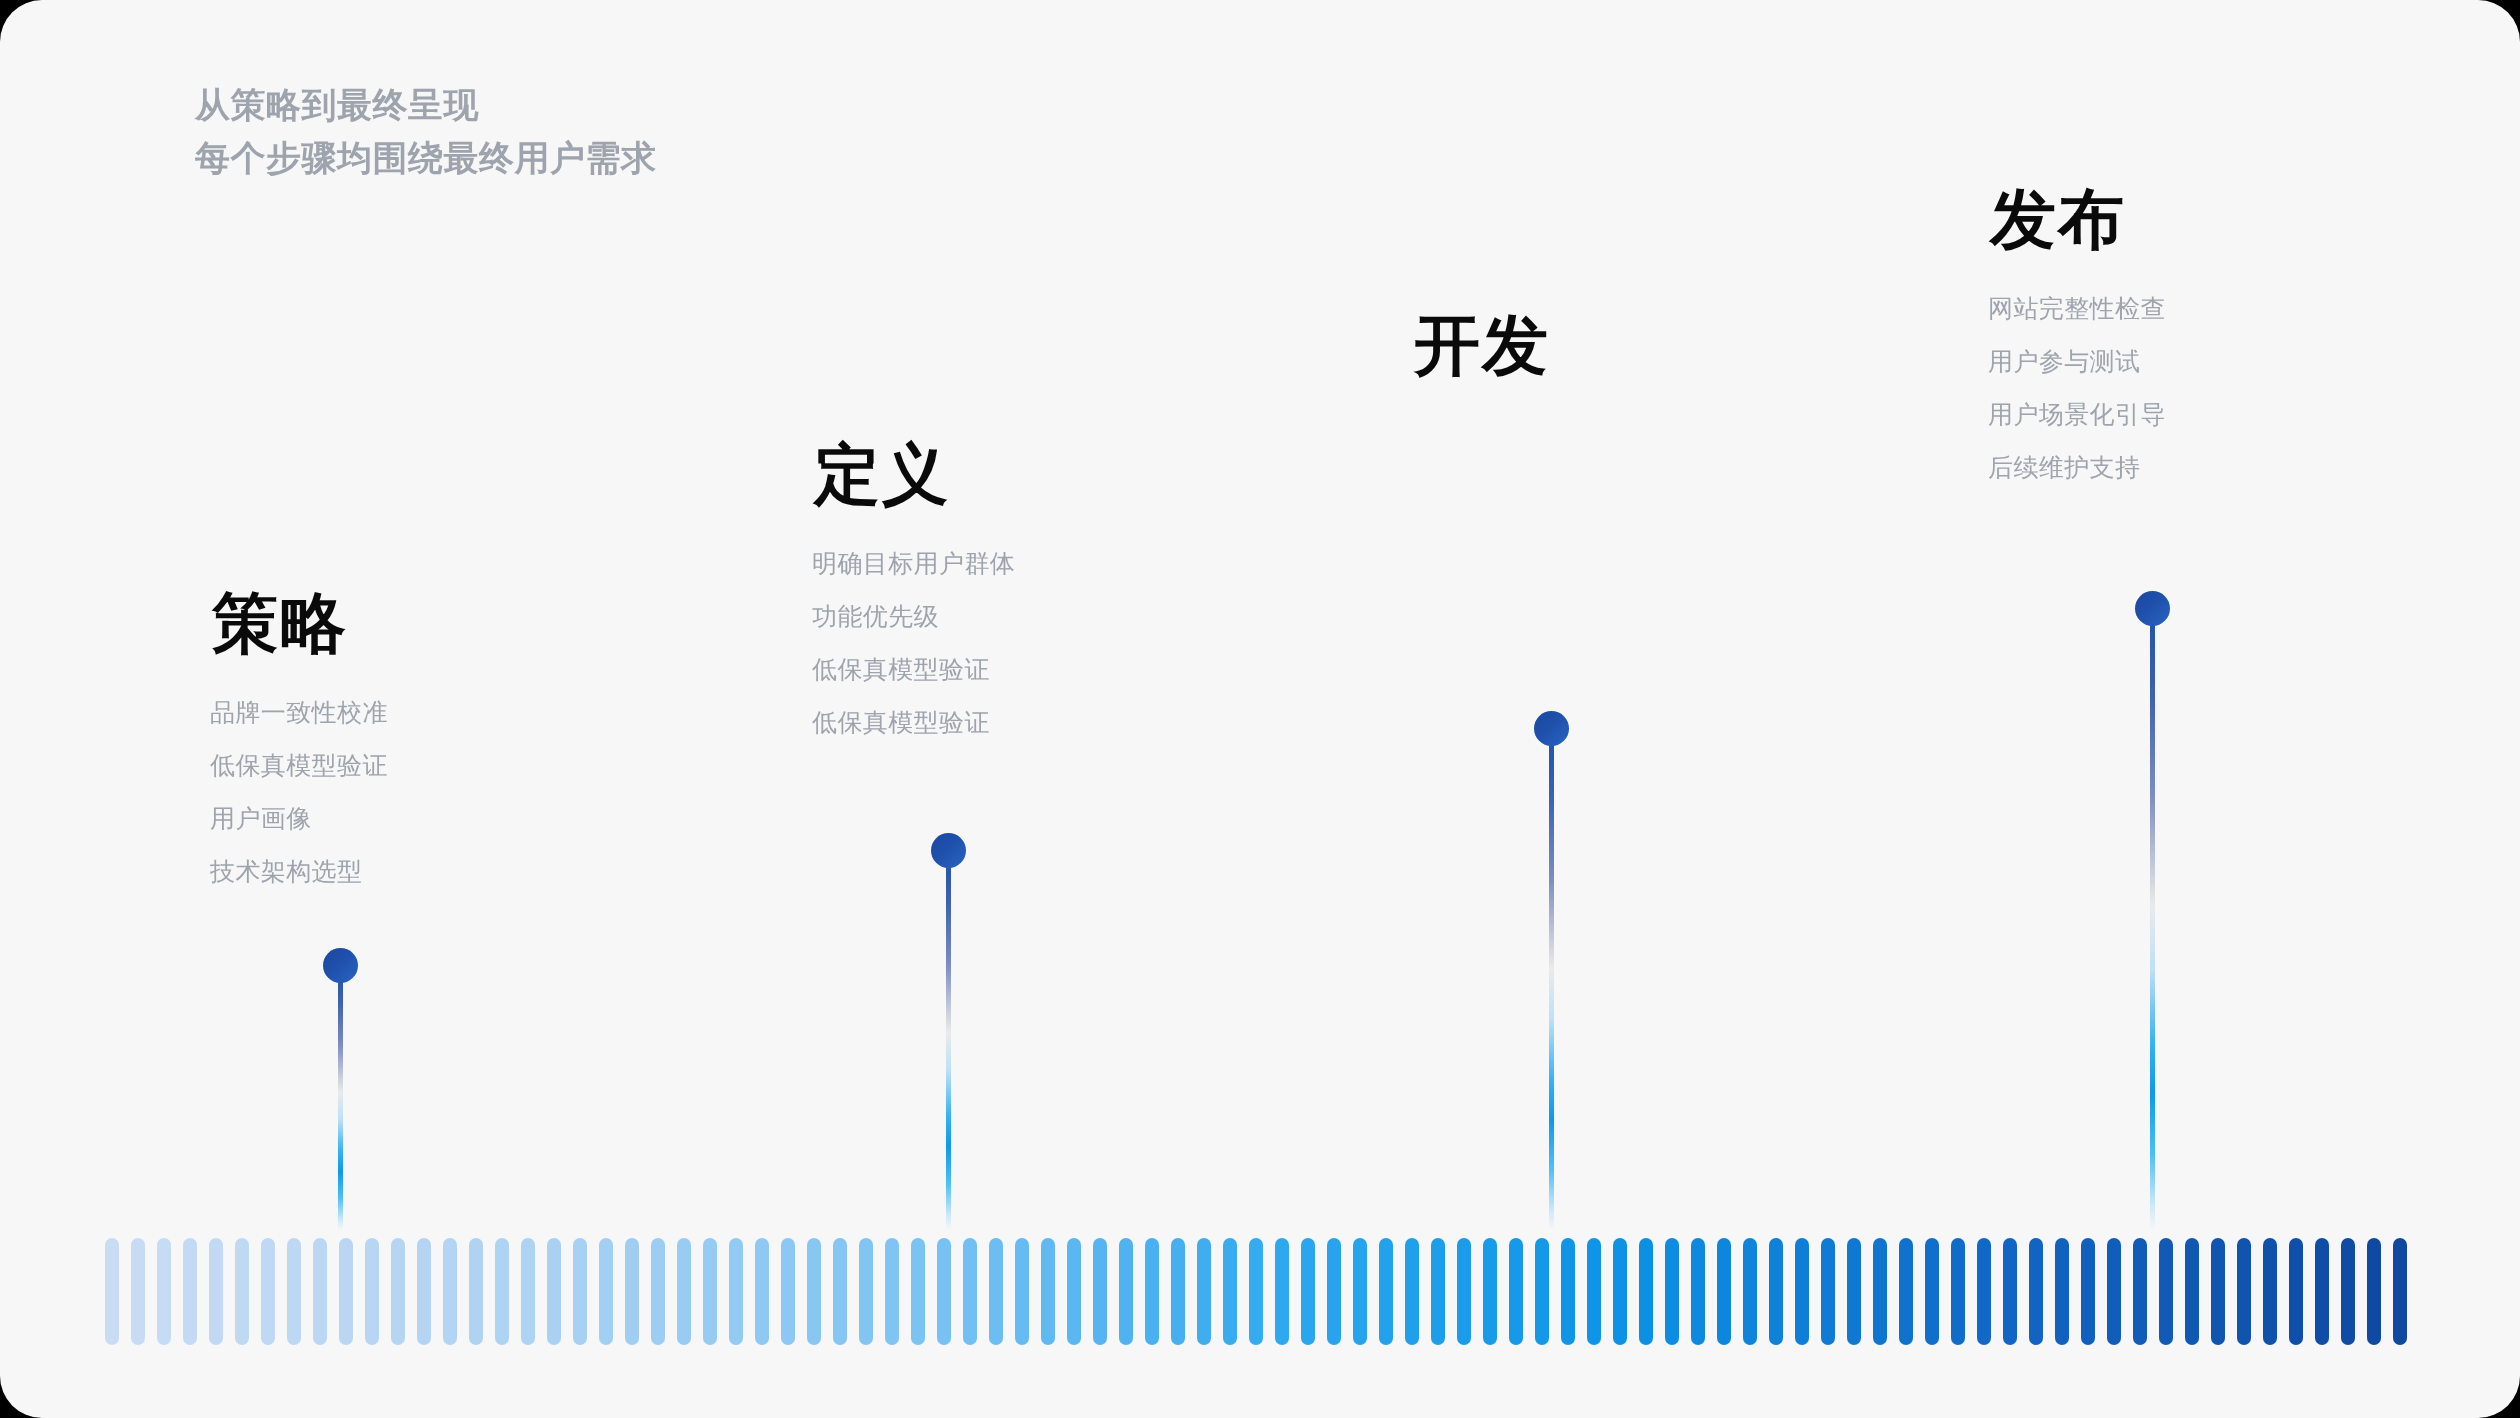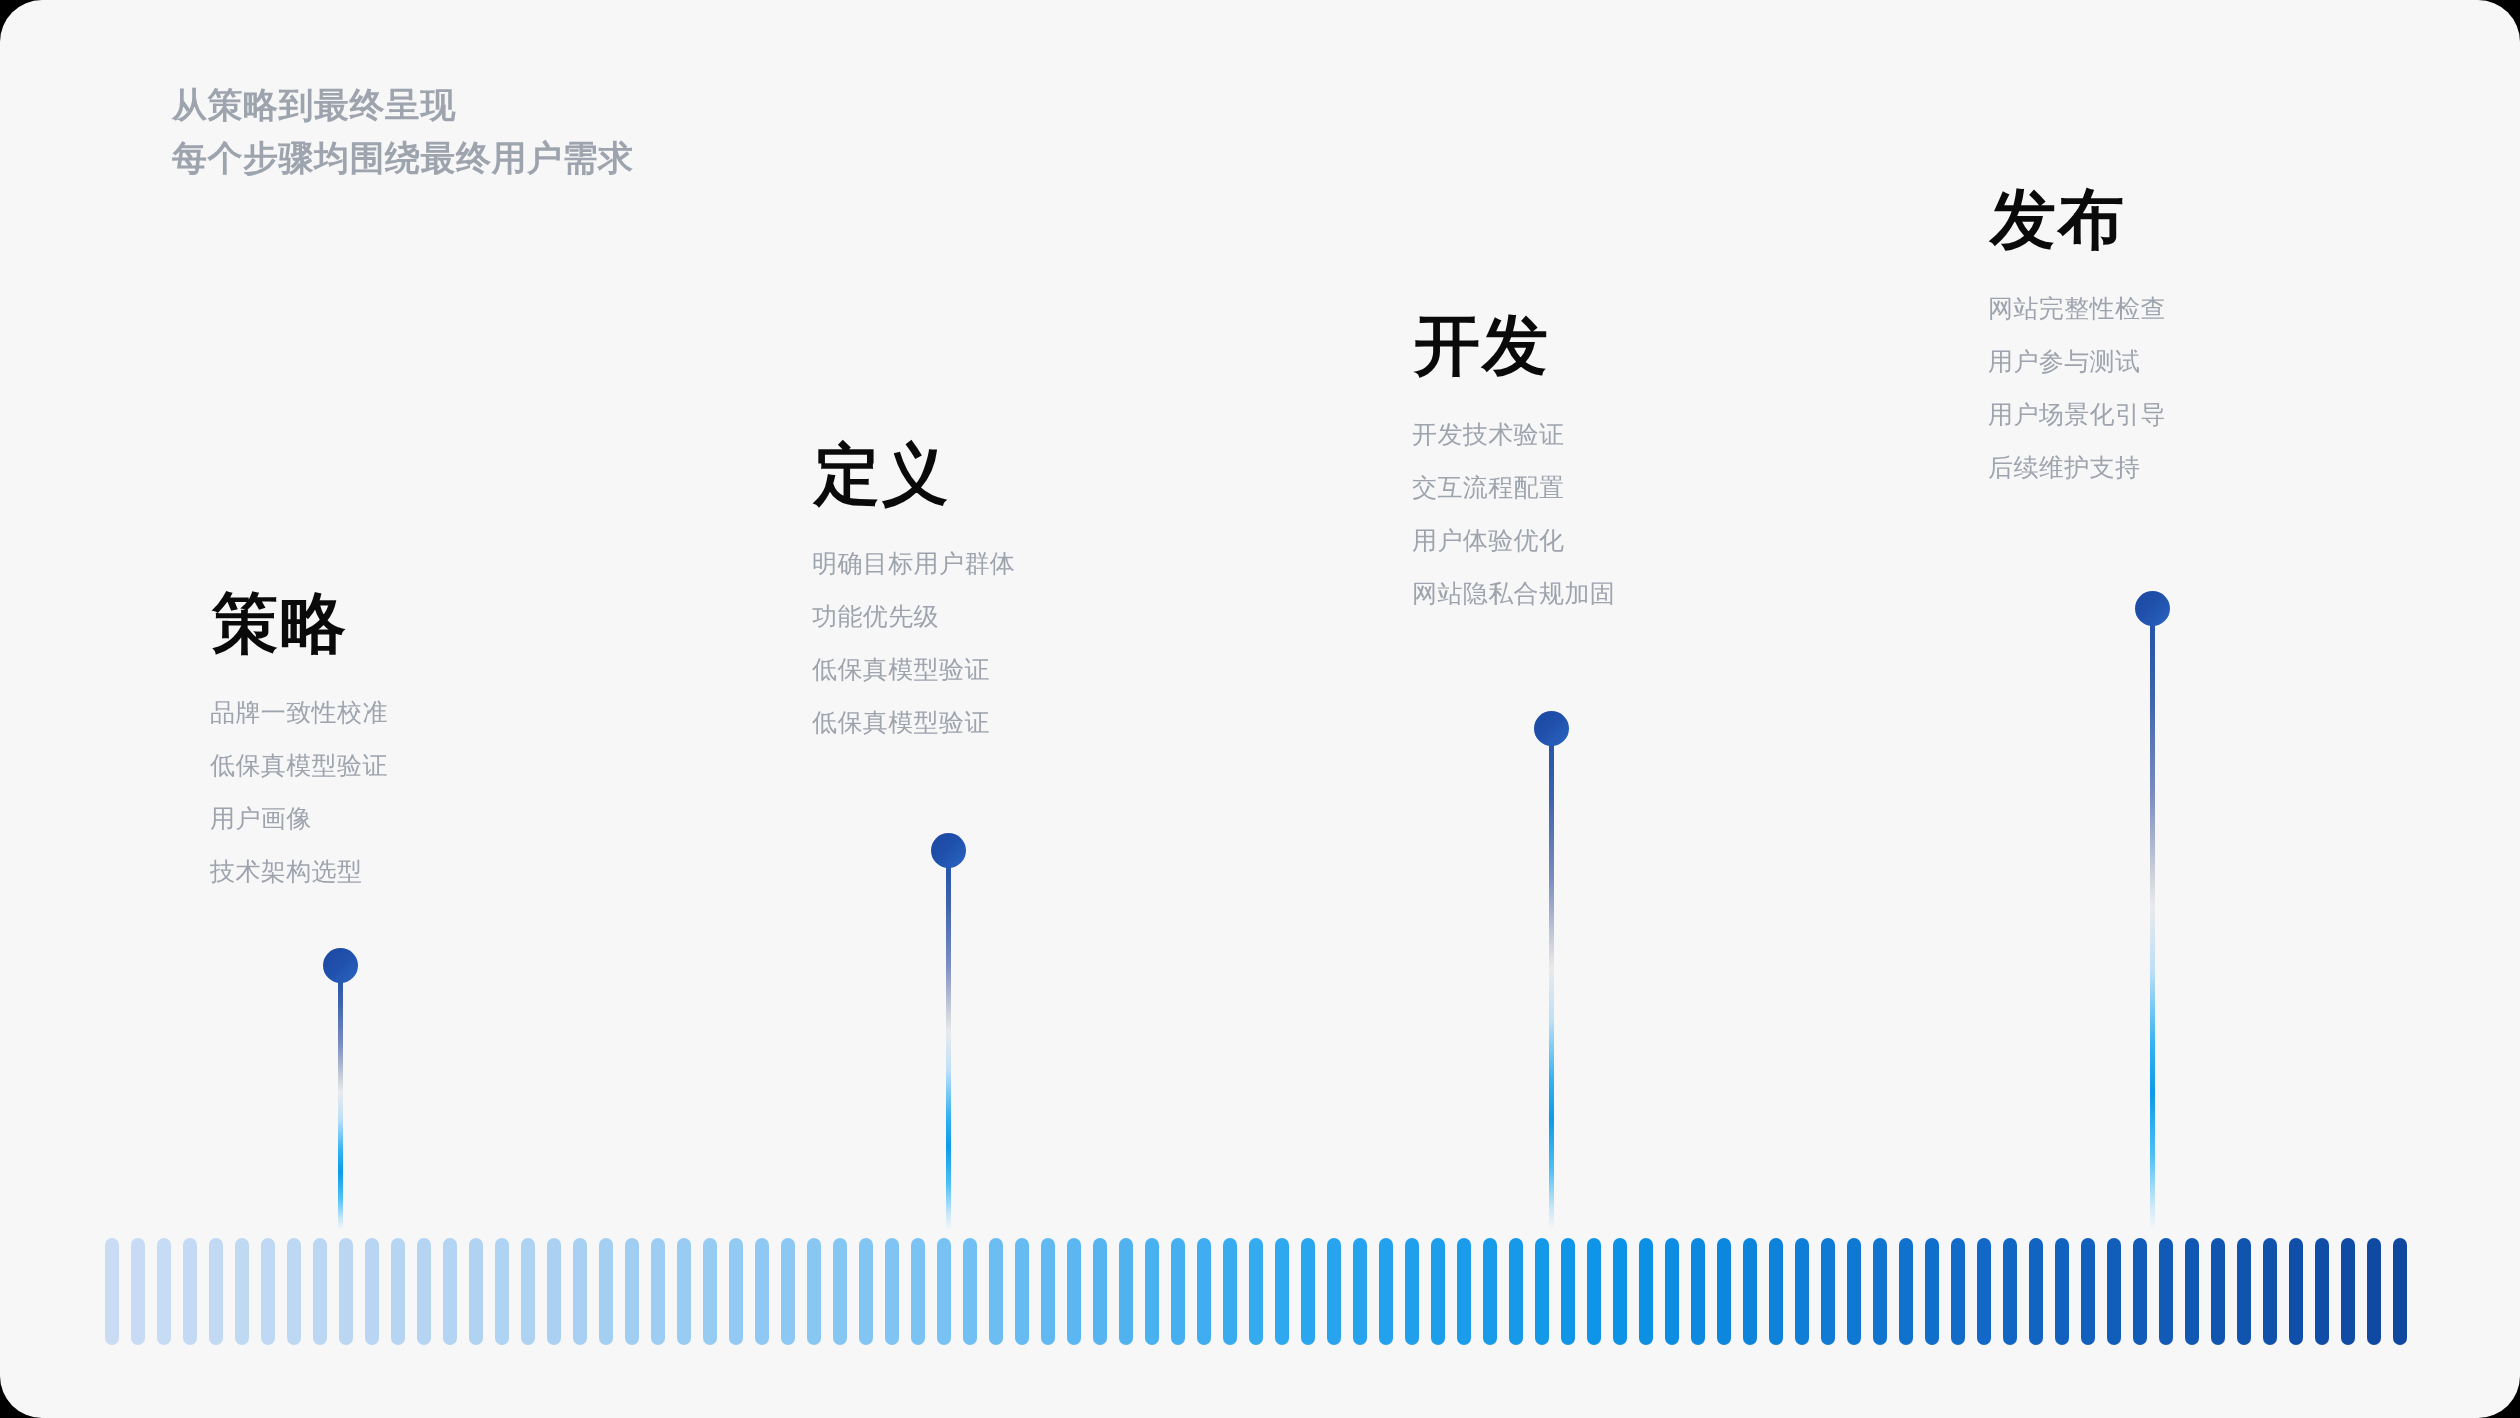--- a/index.html
+++ b/index.html
@@ -28,21 +28,21 @@
     width: 2520px;
     height: 1418px;
     background: #f7f7f8;
     border-radius: 42px;
     overflow: hidden;
   }
 
   
   #heading {
     position: absolute;
-    left: 172px;
+    left: 195px;
     top: 78px;
     color: #9ea4ad;
     font-size: 35px;
     font-weight: bold;
     line-height: 1.52;
     letter-spacing: 0.5px;
     white-space: nowrap;
   }
   #heading .hline { display: block; }
 
@@ -141,26 +141,20 @@
       <ul class="stage-items">
         <li>明确目标用户群体</li>
         <li>功能优先级</li>
         <li>低保真模型验证</li>
         <li>低保真模型验证</li>
       </ul>
     </div>
 
     <div class="stage" style="left: 1412px; top: 312px;">
       <div class="stage-title">开发</div>
-      <ul class="stage-items">
-        <li>开发技术验证</li>
-        <li>交互流程配置</li>
-        <li>用户体验优化</li>
-        <li>网站隐私合规加固</li>
-      </ul>
     </div>
 
     <div class="stage" style="left: 1988px; top: 186px;">
       <div class="stage-title">发布</div>
       <ul class="stage-items">
         <li>网站完整性检查</li>
         <li>用户参与测试</li>
         <li>用户场景化引导</li>
         <li>后续维护支持</li>
       </ul>

